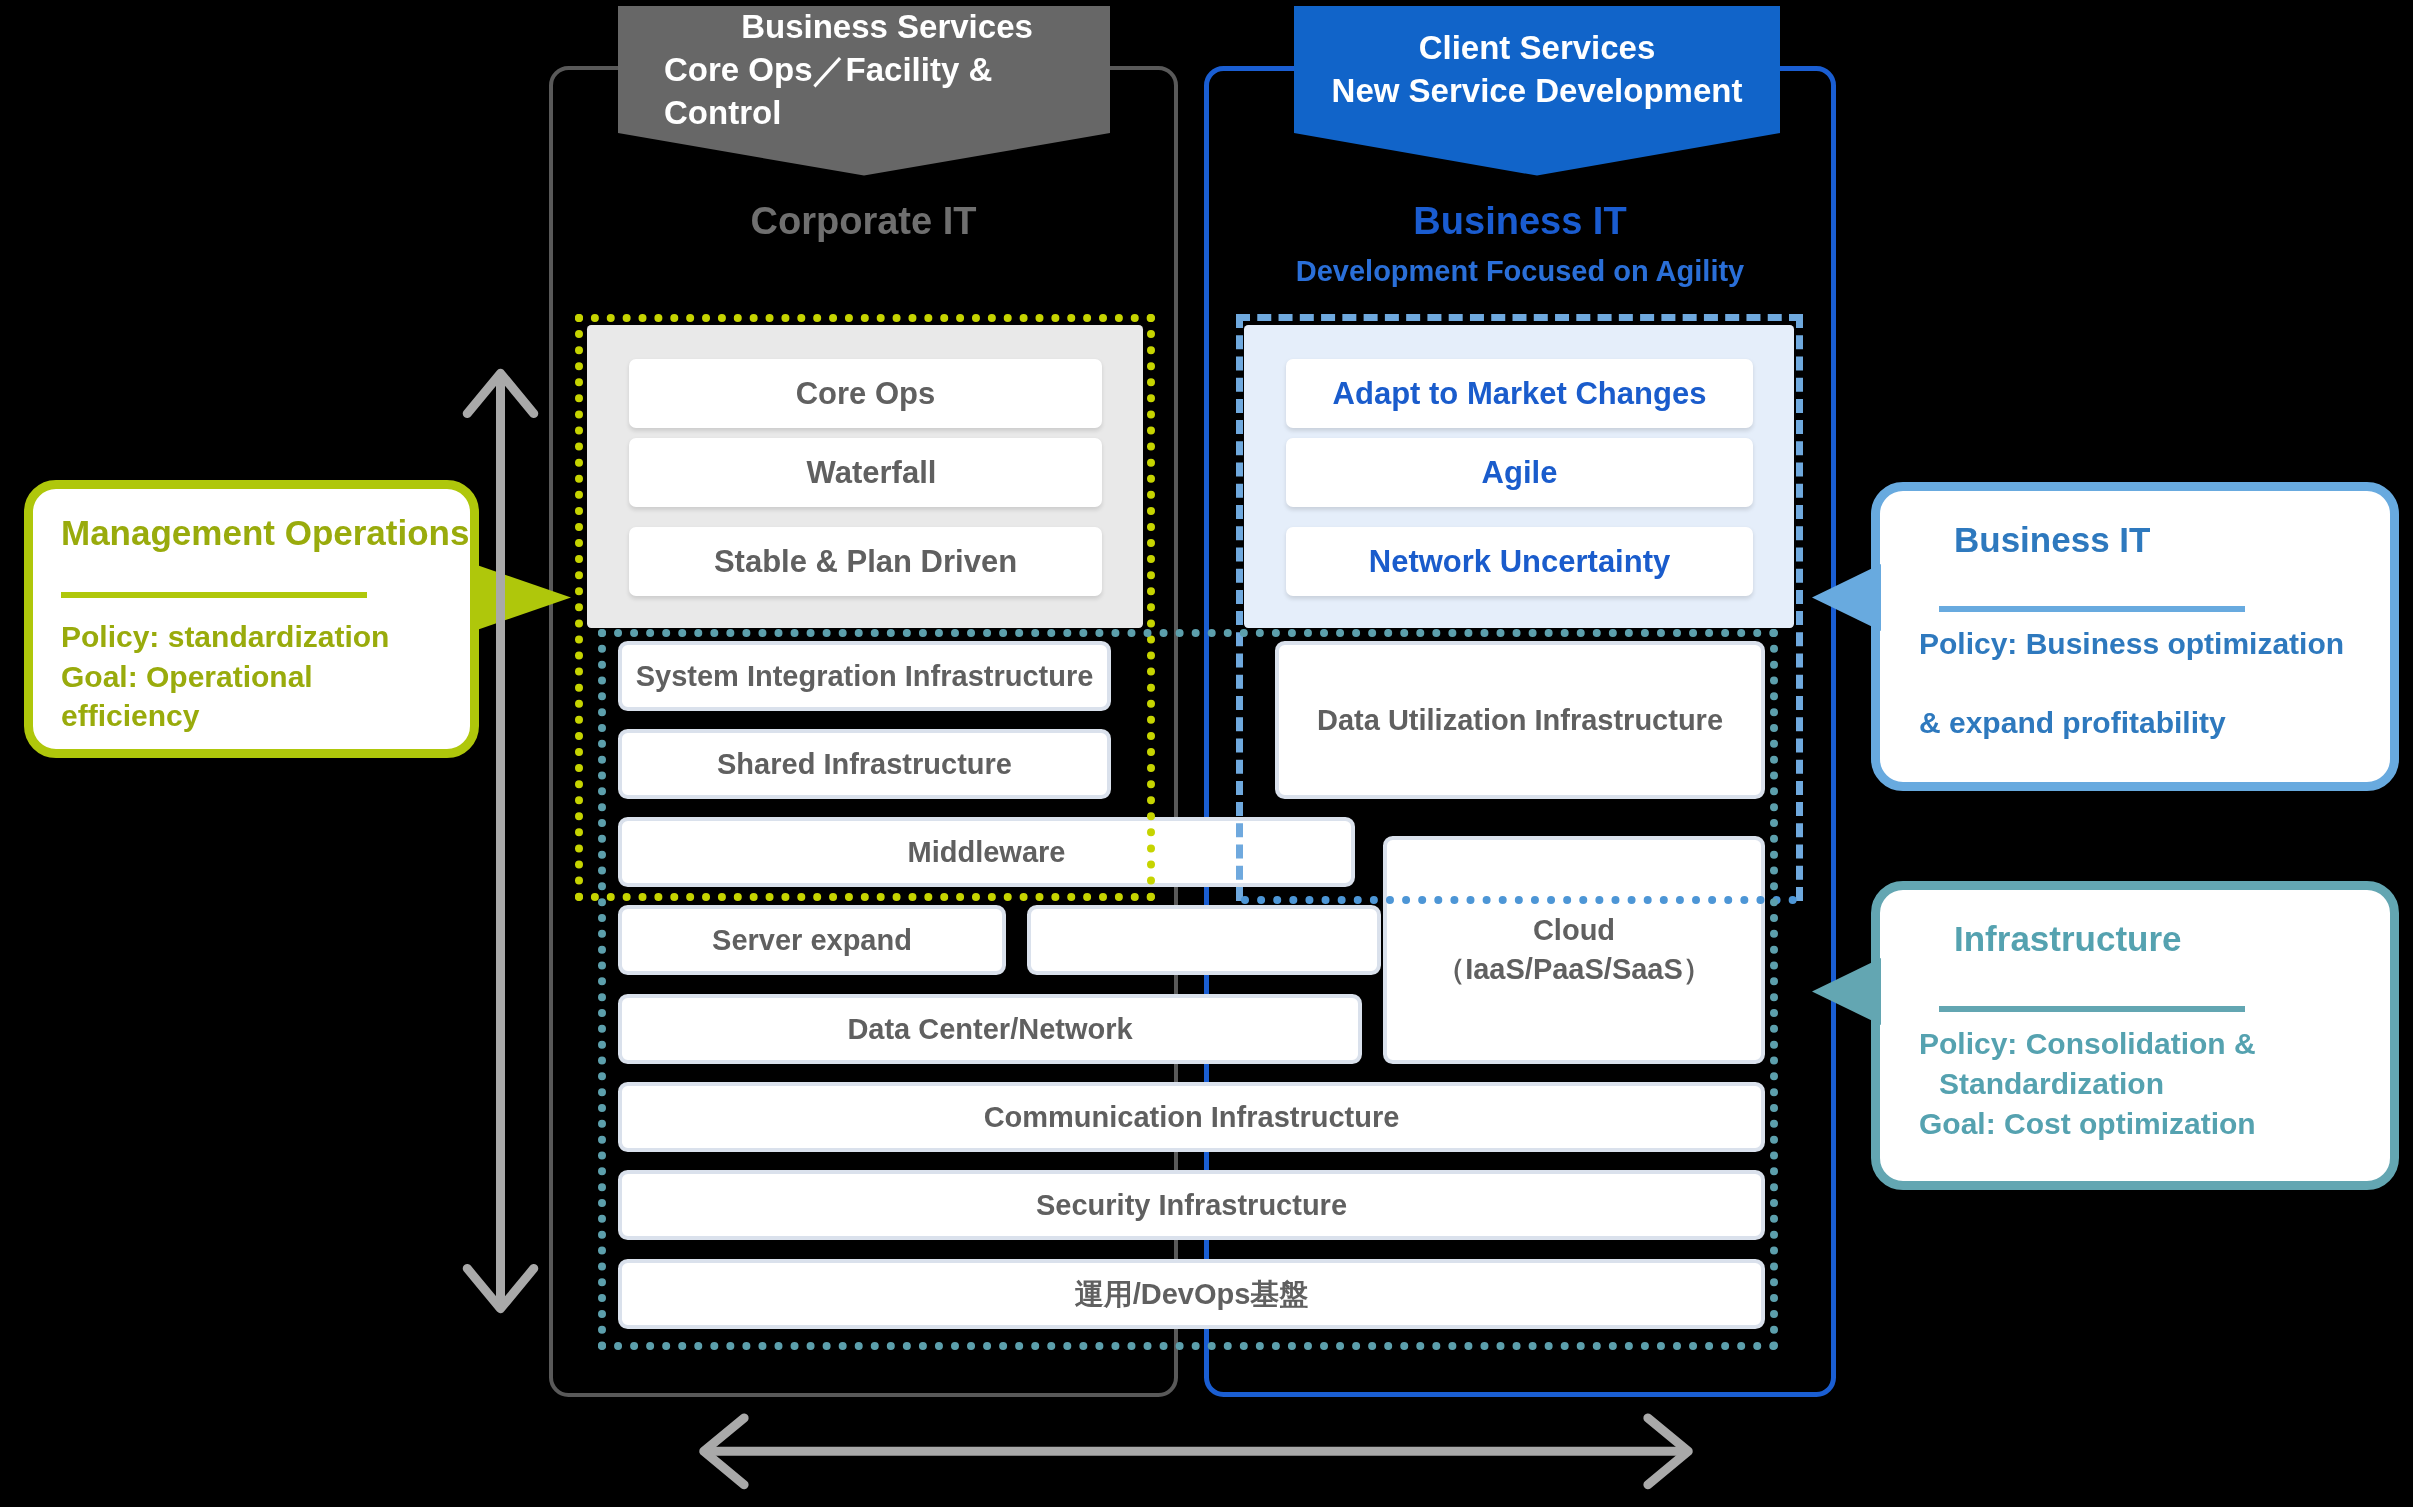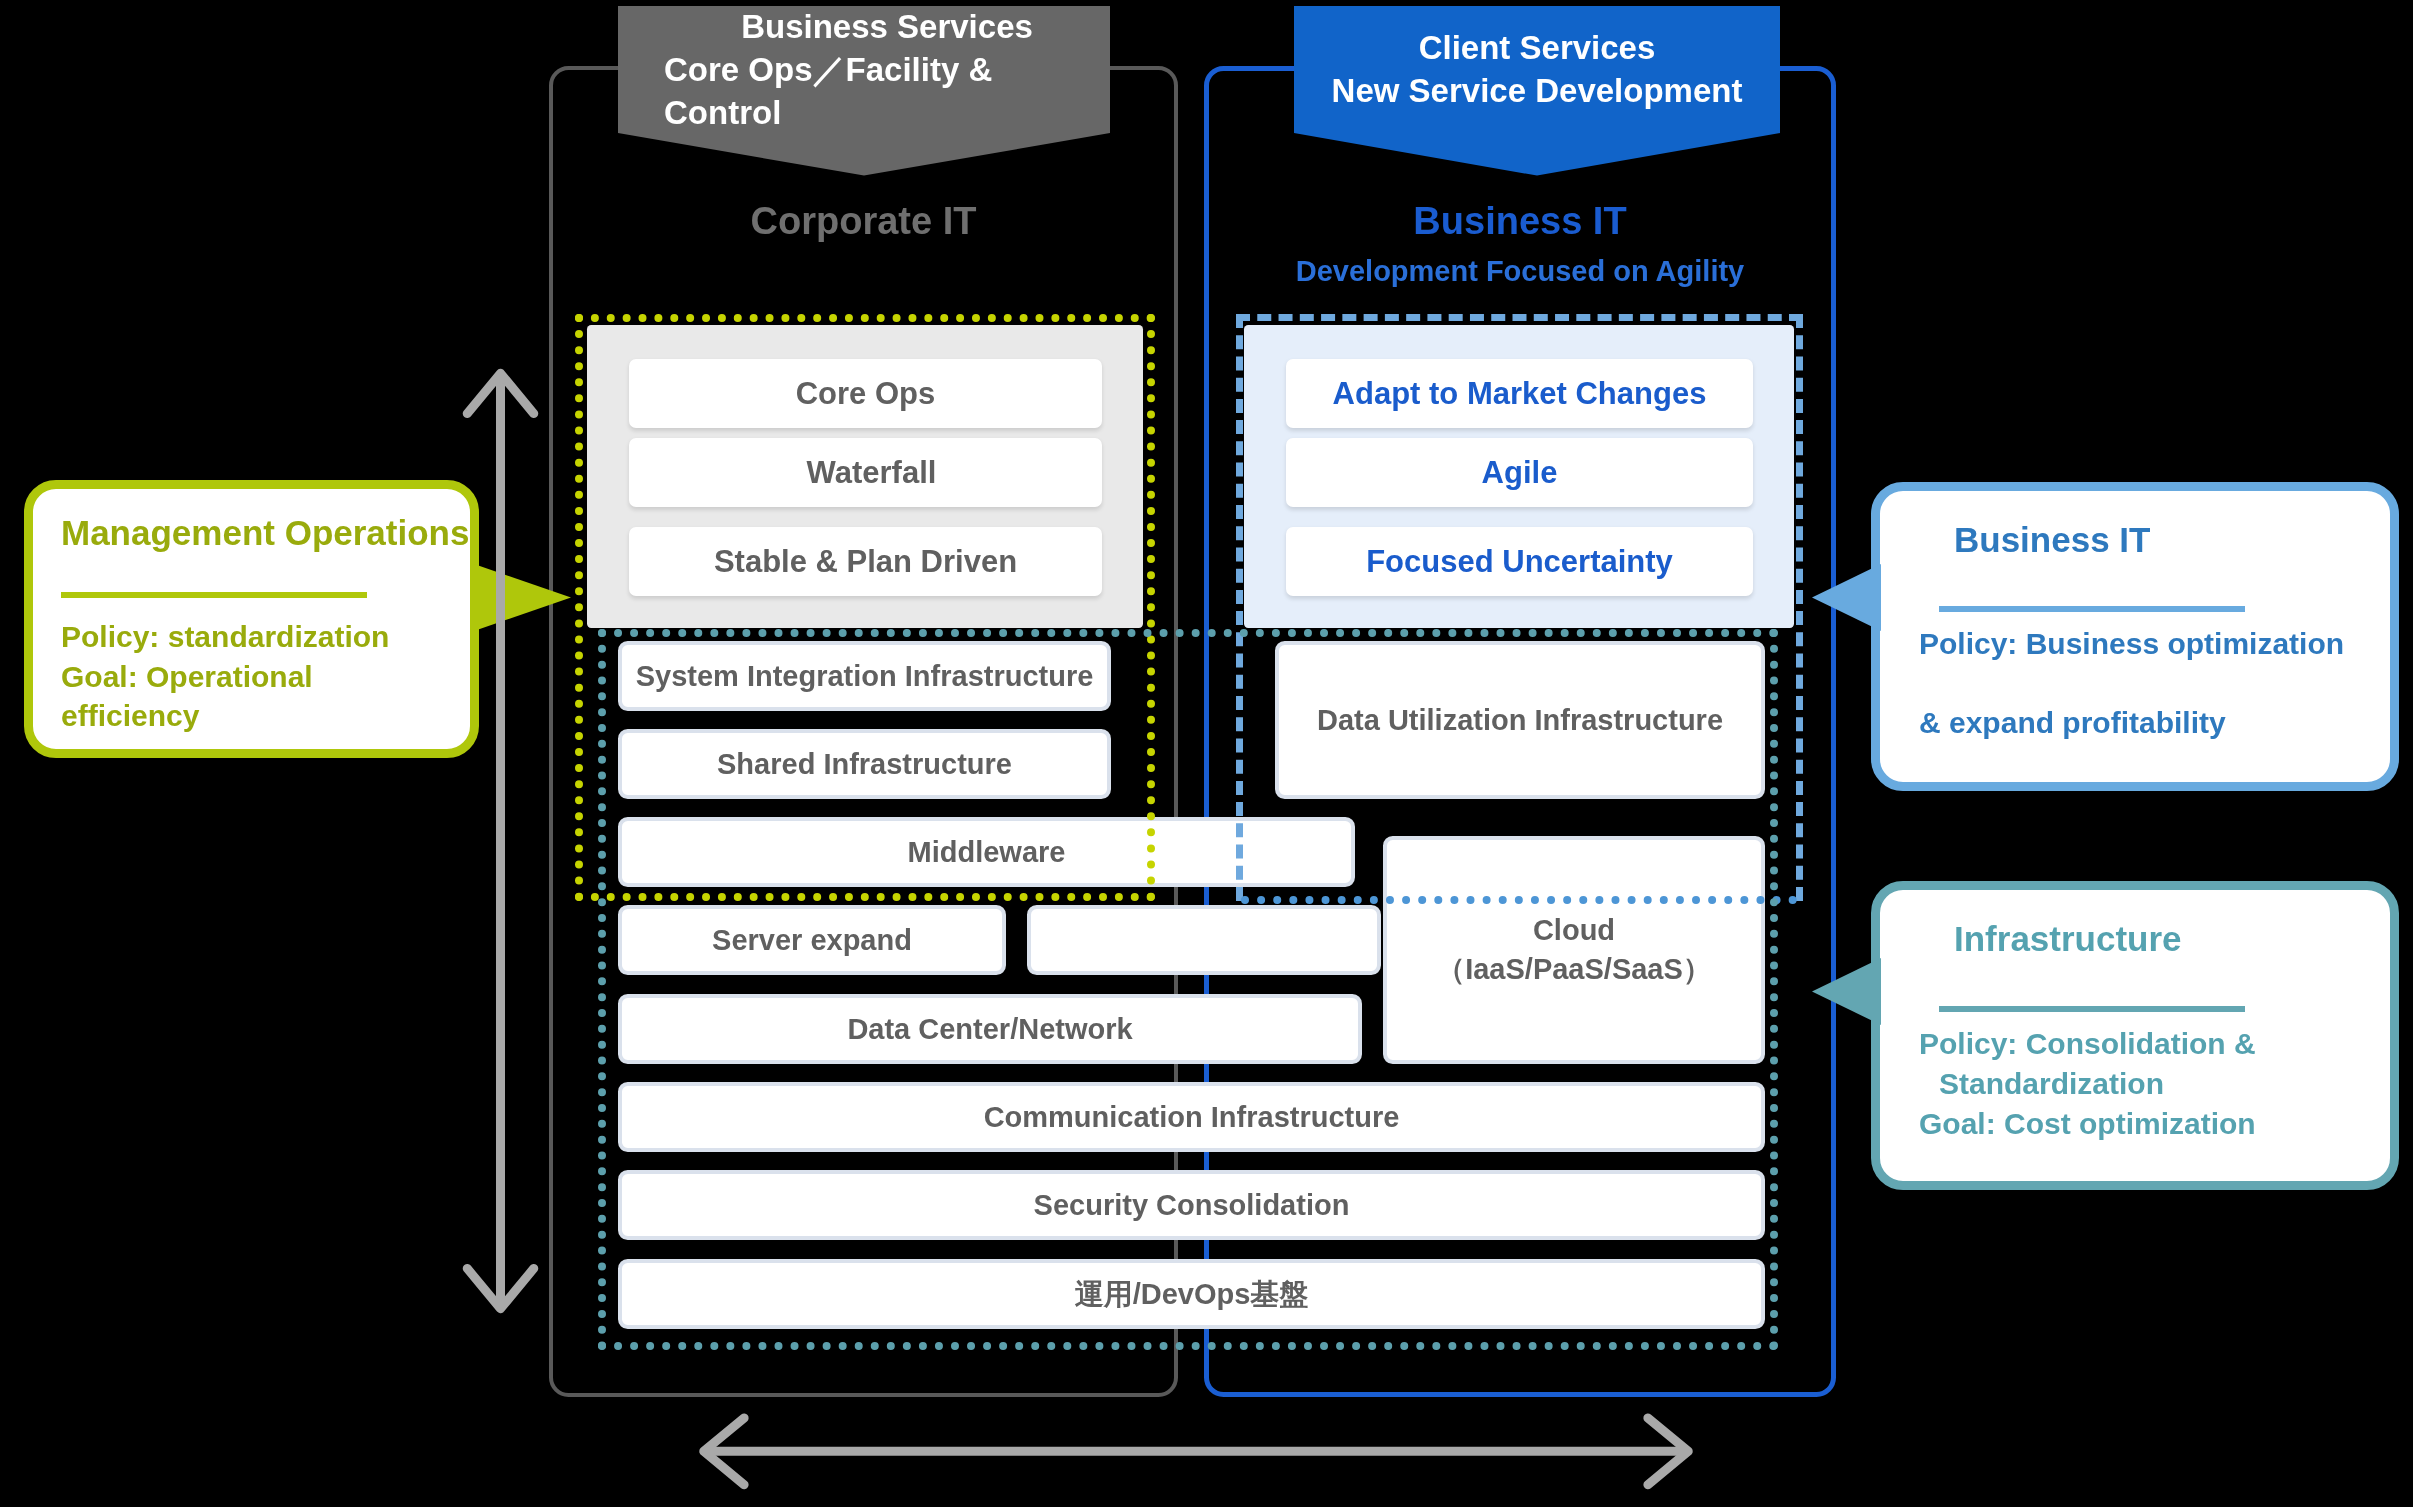--- a/index.html
+++ b/index.html
@@ -70,35 +70,35 @@
 
   <div class="abs panel panel-gray" style="left:587px;top:325px;width:556px;height:303px;"></div>
   <div class="abs panel panel-blue" style="left:1244px;top:325px;width:550px;height:303px;"></div>
 
   <div class="abs center pbox pbox-gray" style="left:629px;top:359px;width:473px;height:69px;">Core Ops</div>
   <div class="abs center pbox pbox-gray" style="left:629px;top:438px;width:473px;height:69px;padding-left:12px;">Waterfall</div>
   <div class="abs center pbox pbox-gray" style="left:629px;top:527px;width:473px;height:69px;">Stable &amp; Plan Driven</div>
 
   <div class="abs center pbox pbox-blue" style="left:1286px;top:359px;width:467px;height:69px;">Adapt to Market Changes</div>
   <div class="abs center pbox pbox-blue" style="left:1286px;top:438px;width:467px;height:69px;">Agile</div>
-  <div class="abs center pbox pbox-blue" style="left:1286px;top:527px;width:467px;height:69px;">Focused Uncertainty</div>
+  <div class="abs center pbox pbox-blue" style="left:1286px;top:527px;width:467px;height:69px;">Network Uncertainty</div>
 
   <div class="abs center ibox" style="left:618px;top:641px;width:493px;height:70px;">System Integration Infrastructure</div>
   <div class="abs center ibox" style="left:618px;top:729px;width:493px;height:70px;">Shared Infrastructure</div>
   <div class="abs center ibox" style="left:1275px;top:641px;width:490px;height:158px;">Data Utilization Infrastructure</div>
   <div class="abs center ibox" style="left:618px;top:817px;width:737px;height:70px;">Middleware</div>
   <div class="abs center ibox" style="left:618px;top:905px;width:388px;height:70px;">Server expand</div>
   <div class="abs center ibox" style="left:1027px;top:905px;width:354px;height:70px;"></div>
   <div class="abs center ibox" style="left:1383px;top:836px;width:382px;height:228px;flex-direction:column;">
     <div>Cloud</div>
     <div>（IaaS/PaaS/SaaS）</div>
   </div>
   <div class="abs center ibox" style="left:618px;top:994px;width:744px;height:70px;">Data Center/Network</div>
   <div class="abs center ibox" style="left:618px;top:1082px;width:1147px;height:70px;">Communication Infrastructure</div>
-  <div class="abs center ibox" style="left:618px;top:1170px;width:1147px;height:70px;">Security Consolidation</div>
+  <div class="abs center ibox" style="left:618px;top:1170px;width:1147px;height:70px;">Security Infrastructure</div>
   <div class="abs center ibox" style="left:618px;top:1259px;width:1147px;height:70px;">運用/DevOps基盤</div>
 
   <div class="abs region region-green" style="left:575px;top:314px;width:580px;height:587px;"></div>
   <div class="abs region region-blue" style="left:1236px;top:314px;width:567px;height:587px;"></div>
   <div class="abs line-blue-bottom" style="left:1241px;top:896px;width:556px;height:0;"></div>
   <div class="abs region region-teal" style="left:598px;top:629px;width:1180px;height:721px;"></div>
 
   <div class="abs banner banner-gray" style="left:618px;top:5.6px;width:492px;height:170px;">
     <div>Business Services</div>
     <div>Core Ops／Facility &amp; Control</div>

